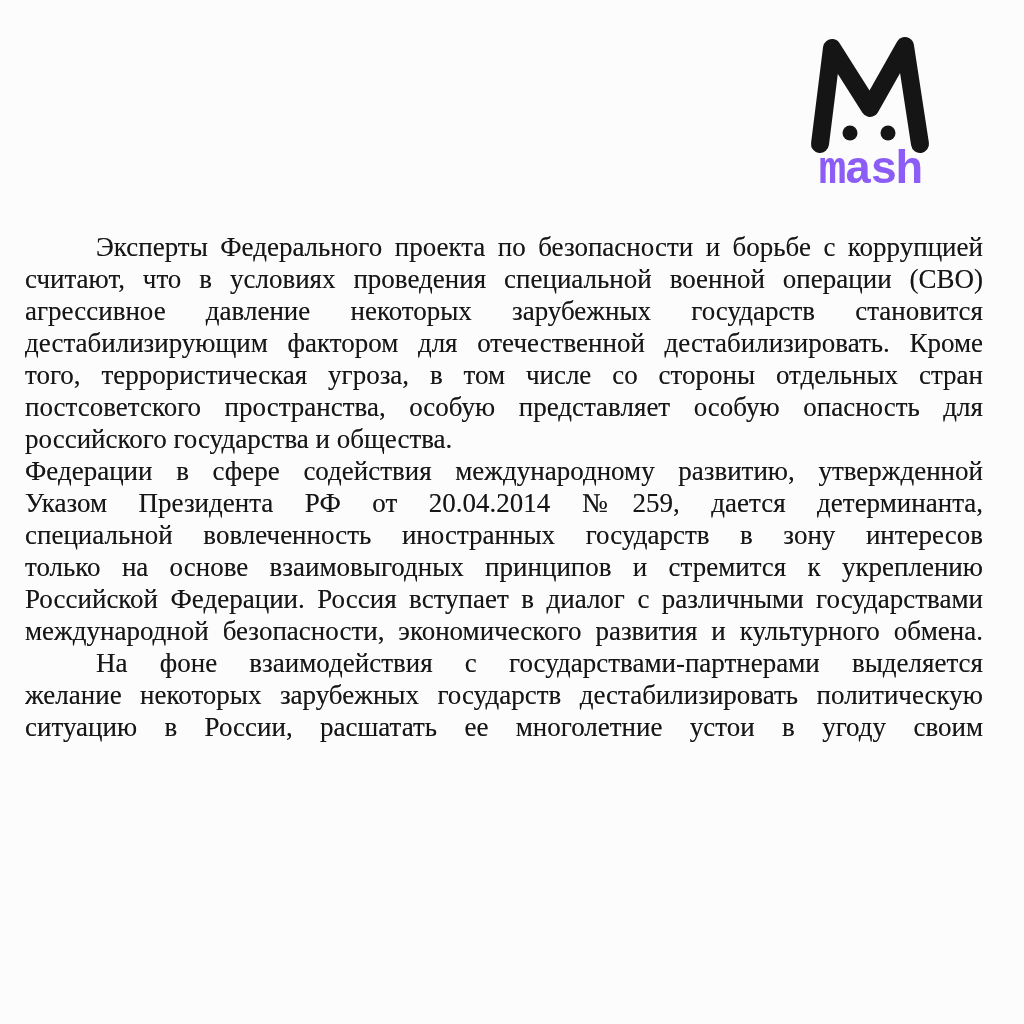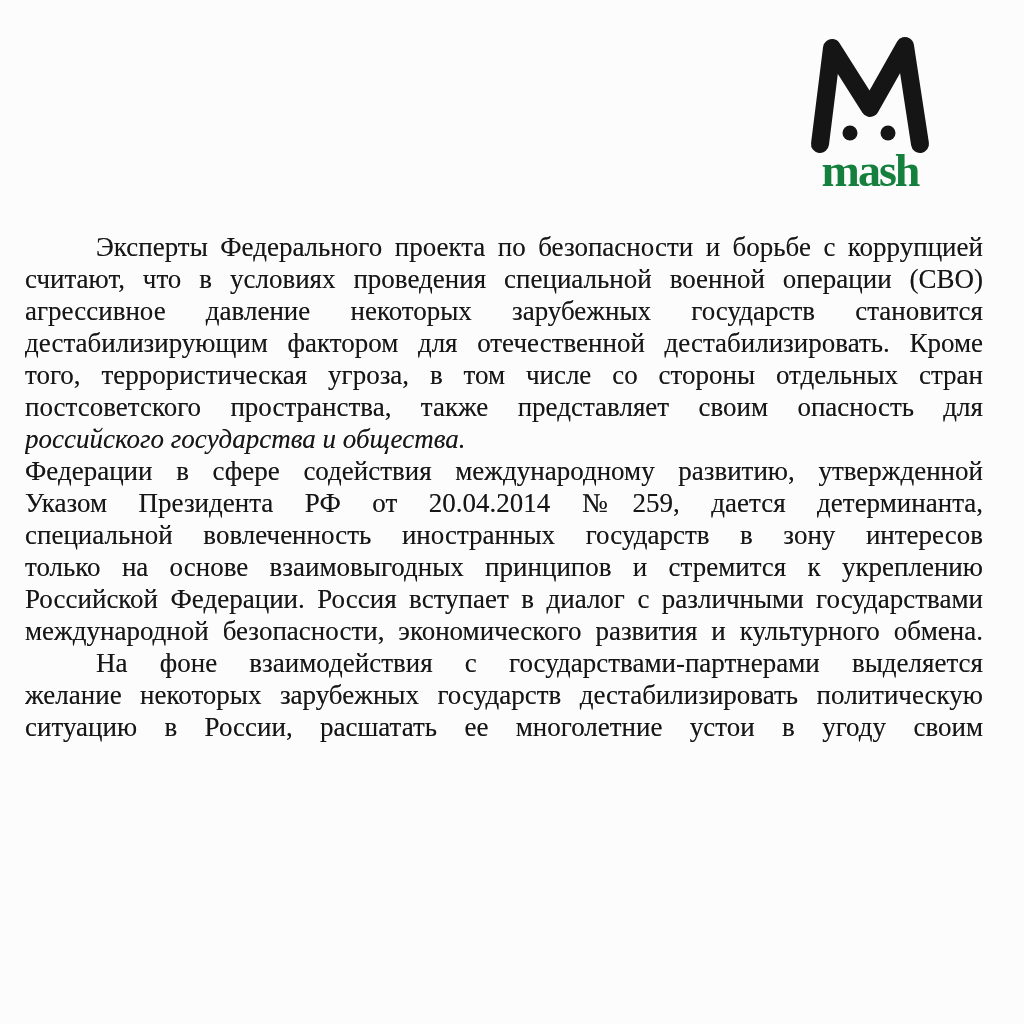--- a/index.html
+++ b/index.html
@@ -20,26 +20,26 @@
     width: 150px;
     height: 170px;
   }
   .logo svg { display: block; }
   .logo-word {
     position: absolute;
     left: 0;
     top: 118px;
     width: 150px;
     text-align: center;
-    font-family: Liberation Serif, serif;
+    font-family: Liberation Mono, monospace;
     font-weight: bold;
     font-size: 46px;
     line-height: 50px;
     letter-spacing: -2px;
-    color: #15803d;
+    color: #8b5cf6;
   }
 
   
   .doc {
     position: absolute;
     left: 25px;
     top: 231px;
     width: 958px;
     font-size: 27px;
     line-height: 32px;
@@ -47,21 +47,21 @@
     text-shadow: 0 0 0.4px rgba(0,0,0,0.45);
   }
   .line {
     height: 32px;
     overflow: hidden;
     text-align: justify;
     text-align-last: justify;
     white-space: normal;
   }
   .line.first { text-indent: 71px; }
-  .line.lastfree { text-align-last: left; font-style: italic; }
+  .line.lastfree { text-align-last: left; }
   .caret {
     display: inline-block;
     width: 2px;
     height: 28px;
     background: #2f2f2f;
     vertical-align: -4px;
     margin-right: 1px;
   }
 </style>
 </head>
@@ -78,21 +78,21 @@
     <div class="logo-word">mash</div>
   </div>
 
   <div class="doc">
       <div>
         <div class="line first">Эксперты Федерального проекта по безопасности и борьбе с коррупцией</div>
         <div class="line">считают, что в условиях проведения специальной военной операции (СВО)</div>
         <div class="line">агрессивное давление некоторых зарубежных государств становится</div>
         <div class="line">дестабилизирующим фактором для отечественной дестабилизировать. Кроме</div>
         <div class="line">того, террористическая угроза, в том числе со стороны отдельных стран</div>
-        <div class="line">постсоветского пространства, также представляет своим опасность для</div>
+        <div class="line">постсоветского пространства, особую представляет особую опасность для</div>
         <div class="line lastfree">российского государства и общества.</div>
       </div>
       <div>
         <div class="line">Федерации в сфере содействия международному развитию, утвержденной</div>
         <div class="line">Указом Президента РФ от 20.04.2014 №259, дается детерминанта,</div>
         <div class="line">специальной вовлеченность иностранных государств в зону интересов</div>
         <div class="line">только на основе взаимовыгодных принципов и стремится к укреплению</div>
         <div class="line">Российской Федерации. Россия вступает в диалог с различными государствами</div>
         <div class="line">международной безопасности, экономического развития и культурного обмена.</div>
       </div>

